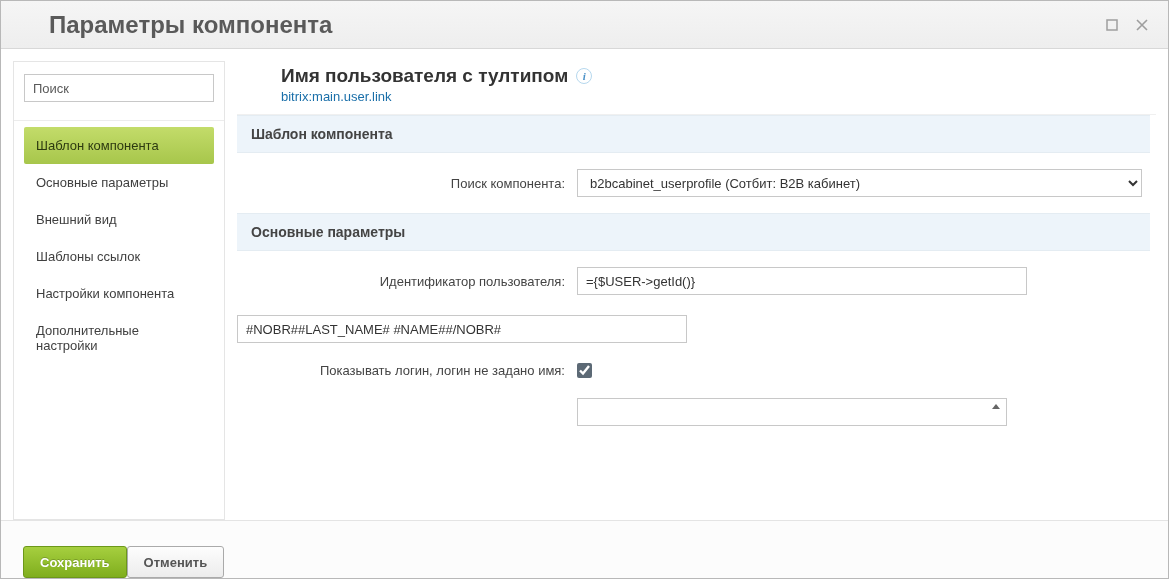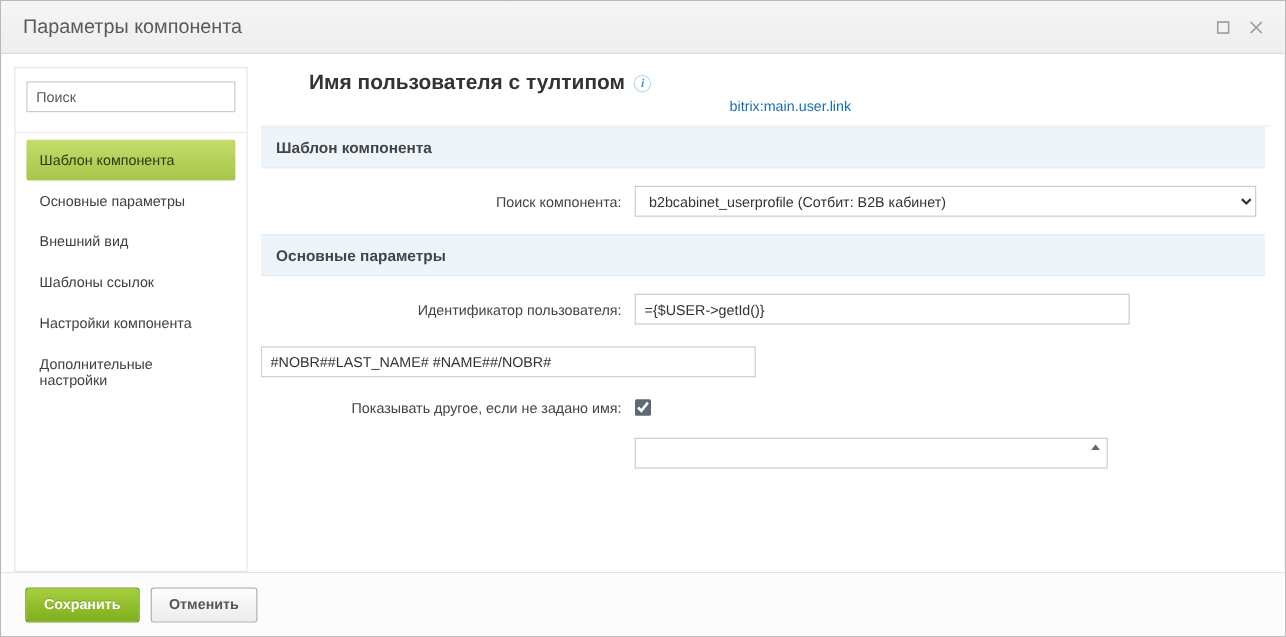--- a/index.html
+++ b/index.html
@@ -27,23 +27,24 @@
     .titlebar {
       height: 48px;
       background: linear-gradient(#f5f5f5, #eeeeee);
       border-bottom: 1px solid #d8d8d8;
       display: flex;
       align-items: center;
       padding: 0 14px 0 20px;
     }
     .titlebar h1 {
       flex: 1;
-      font-size: 18px;
-      font-weight: 400;
+      font-size: 24px;
+      font-weight: 700;
       color: #5a5a5a;
+      margin-left: 28px;
     }
     .tb-btn {
       width: 24px;
       height: 24px;
       margin-left: 6px;
       color: #9e9e9e;
       display: flex;
       align-items: center;
       justify-content: center;
       cursor: pointer;
@@ -124,21 +125,20 @@
       font-weight: 700;
       display: inline-flex;
       align-items: center;
       justify-content: center;
       line-height: 1;
     }
     .subhead {
       color: #1a6fa9;
       font-size: 13px;
       margin-top: 2px;
-      text-align: center;
     }
 
     .form-scroll {
       flex: 1;
       overflow-y: auto;
       border-top: 1px solid #f0f0f0;
       padding-right: 6px;
     }
     .form-scroll::-webkit-scrollbar { width: 12px; }
     .form-scroll::-webkit-scrollbar-track { background: #f4f4f4; }
@@ -211,23 +211,23 @@
       border-left: 4px solid transparent;
       border-right: 4px solid transparent;
       border-bottom: 5px solid #666;
     }
 
     .footer {
       height: 58px;
       border-top: 1px solid #e4e4e4;
       background: #fcfcfc;
       display: flex;
-      align-items: center;
+      align-items: flex-end;
       padding: 0 22px;
-      gap: 10px;
+      gap: 0;
     }
     .btn {
       height: 32px;
       padding: 0 16px;
       border-radius: 3px;
       font-size: 13px;
       font-weight: 700;
       cursor: pointer;
       border: 1px solid #aaa;
       background: linear-gradient(#fdfdfd, #ececec);
@@ -303,21 +303,21 @@
           </div>
         </div>
 
         <div class="row multi">
           <div class="ctrl">
             <input type="text" value="#NOBR##LAST_NAME# #NAME##/NOBR#" style="">
           </div>
         </div>
 
         <div class="row">
-          <div class="lbl">Показывать другое, если не задано имя:</div>
+          <div class="lbl">Показывать логин, логин не задано имя:</div>
           <div class="ctrl">
             <input type="checkbox" checked="" style="">
           </div>
         </div>
 
 
         <div class="row">
           <div class="lbl"></div>
           <div class="ctrl">
             <div class="spinner"></div>

